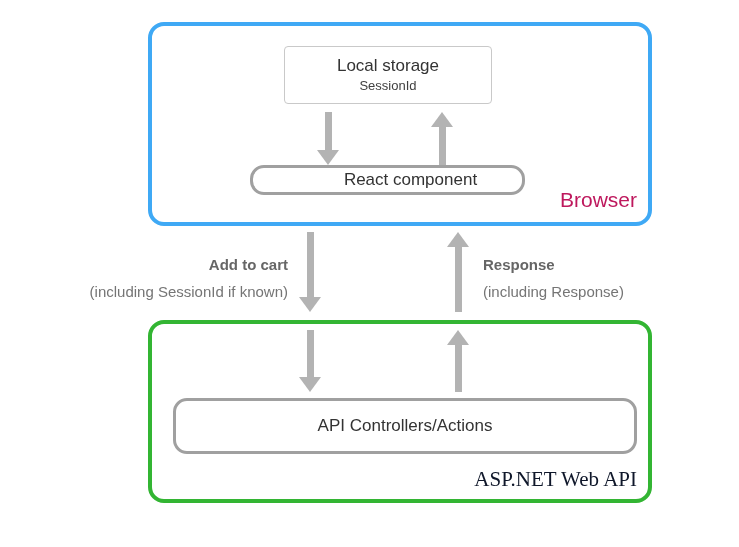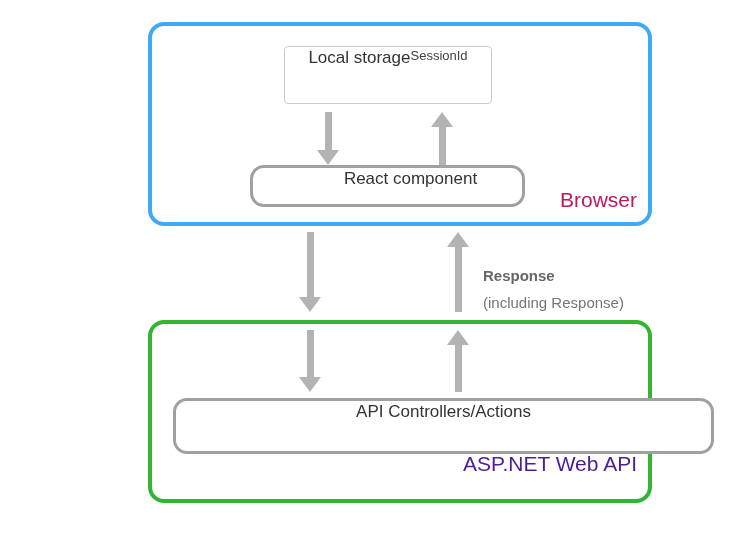--- a/index.html
+++ b/index.html
@@ -36,54 +36,55 @@
   .group-label {
     position: absolute;
     font-size: 21px;
     white-space: nowrap;
   }
   .group-label.browser-label {
     right: 102px; top: 188px;
     color: #be185d;
   }
   .group-label.webapi-label {
-    right: 102px; top: 452px;
-    color: #4c1d95;
+    right: 102px; top: 467px;
+    color: #0f172a;
+    font-family: Liberation Serif, serif;
   }
 
   
   .node {
     position: absolute;
     box-sizing: border-box;
     background: #ffffff;
     display: flex;
-    flex-direction: row;
+    flex-direction: column;
     justify-content: center;
     text-align: center;
     color: #333333;
   }
   .node .node-title { font-size: 17px; line-height: 22px; }
   .node .node-sub   { font-size: 13px; line-height: 18px; color: #404040; }
 
   .node.local-storage {
     left: 284px; top: 46px;
     width: 208px; height: 58px;
     border: 1px solid #c9c9c9;
     border-radius: 4px;
   }
   .node.react-component {
     left: 250px; top: 165px;
-    width: 275px; height: 42px;
+    width: 275px; height: 30px;
     border: 3px solid #a0a0a0;
     border-radius: 14px;
     padding-left: 46px;
   }
   .node.api-controllers {
     left: 173px; top: 398px;
-    width: 541px; height: 56px;
+    width: 464px; height: 56px;
     border: 3px solid #a0a0a0;
     border-radius: 14px;
   }
 
   
   .arrow { position: absolute; width: 22px; }
   .arrow .shaft {
     position: absolute;
     left: 50%; margin-left: -3.5px;
     width: 7px;
@@ -109,21 +110,21 @@
     line-height: 27px;
   }
   .edge-label .edge-title { font-weight: bold; color: #666666; }
   .edge-label .edge-detail { color: #757575; }
   .edge-label.request {
     left: 40px; top: 251px;
     width: 248px;
     text-align: right;
   }
   .edge-label.response {
-    left: 483px; top: 262px;
+    left: 483px; top: 251px;
     width: 250px;
     text-align: left;
   }
 </style>
 </head>
 <body>
 
 <div class="canvas">
 
   <div class="group browser"></div>
@@ -149,20 +150,24 @@
 
   <div class="arrow down" style="left:299px; top:232px; height:80px;">
     <div class="shaft"></div>
     <div class="head"></div>
   </div>
   <div class="arrow up" style="left:447px; top:232px; height:80px;">
     <div class="shaft"></div>
     <div class="head"></div>
   </div>
 
+  <div class="edge-label request">
+    <div class="edge-title">Add to cart</div>
+    <div class="edge-detail">(including SessionId if known)</div>
+  </div>
   <div class="edge-label response">
     <div class="edge-title">Response</div>
     <div class="edge-detail">(including Response)</div>
   </div>
 
   <div class="group webapi"></div>
   <div class="group-label webapi-label">ASP.NET Web API</div>
 
   <div class="arrow down" style="left:299px; top:330px; height:62px;">
     <div class="shaft"></div>

